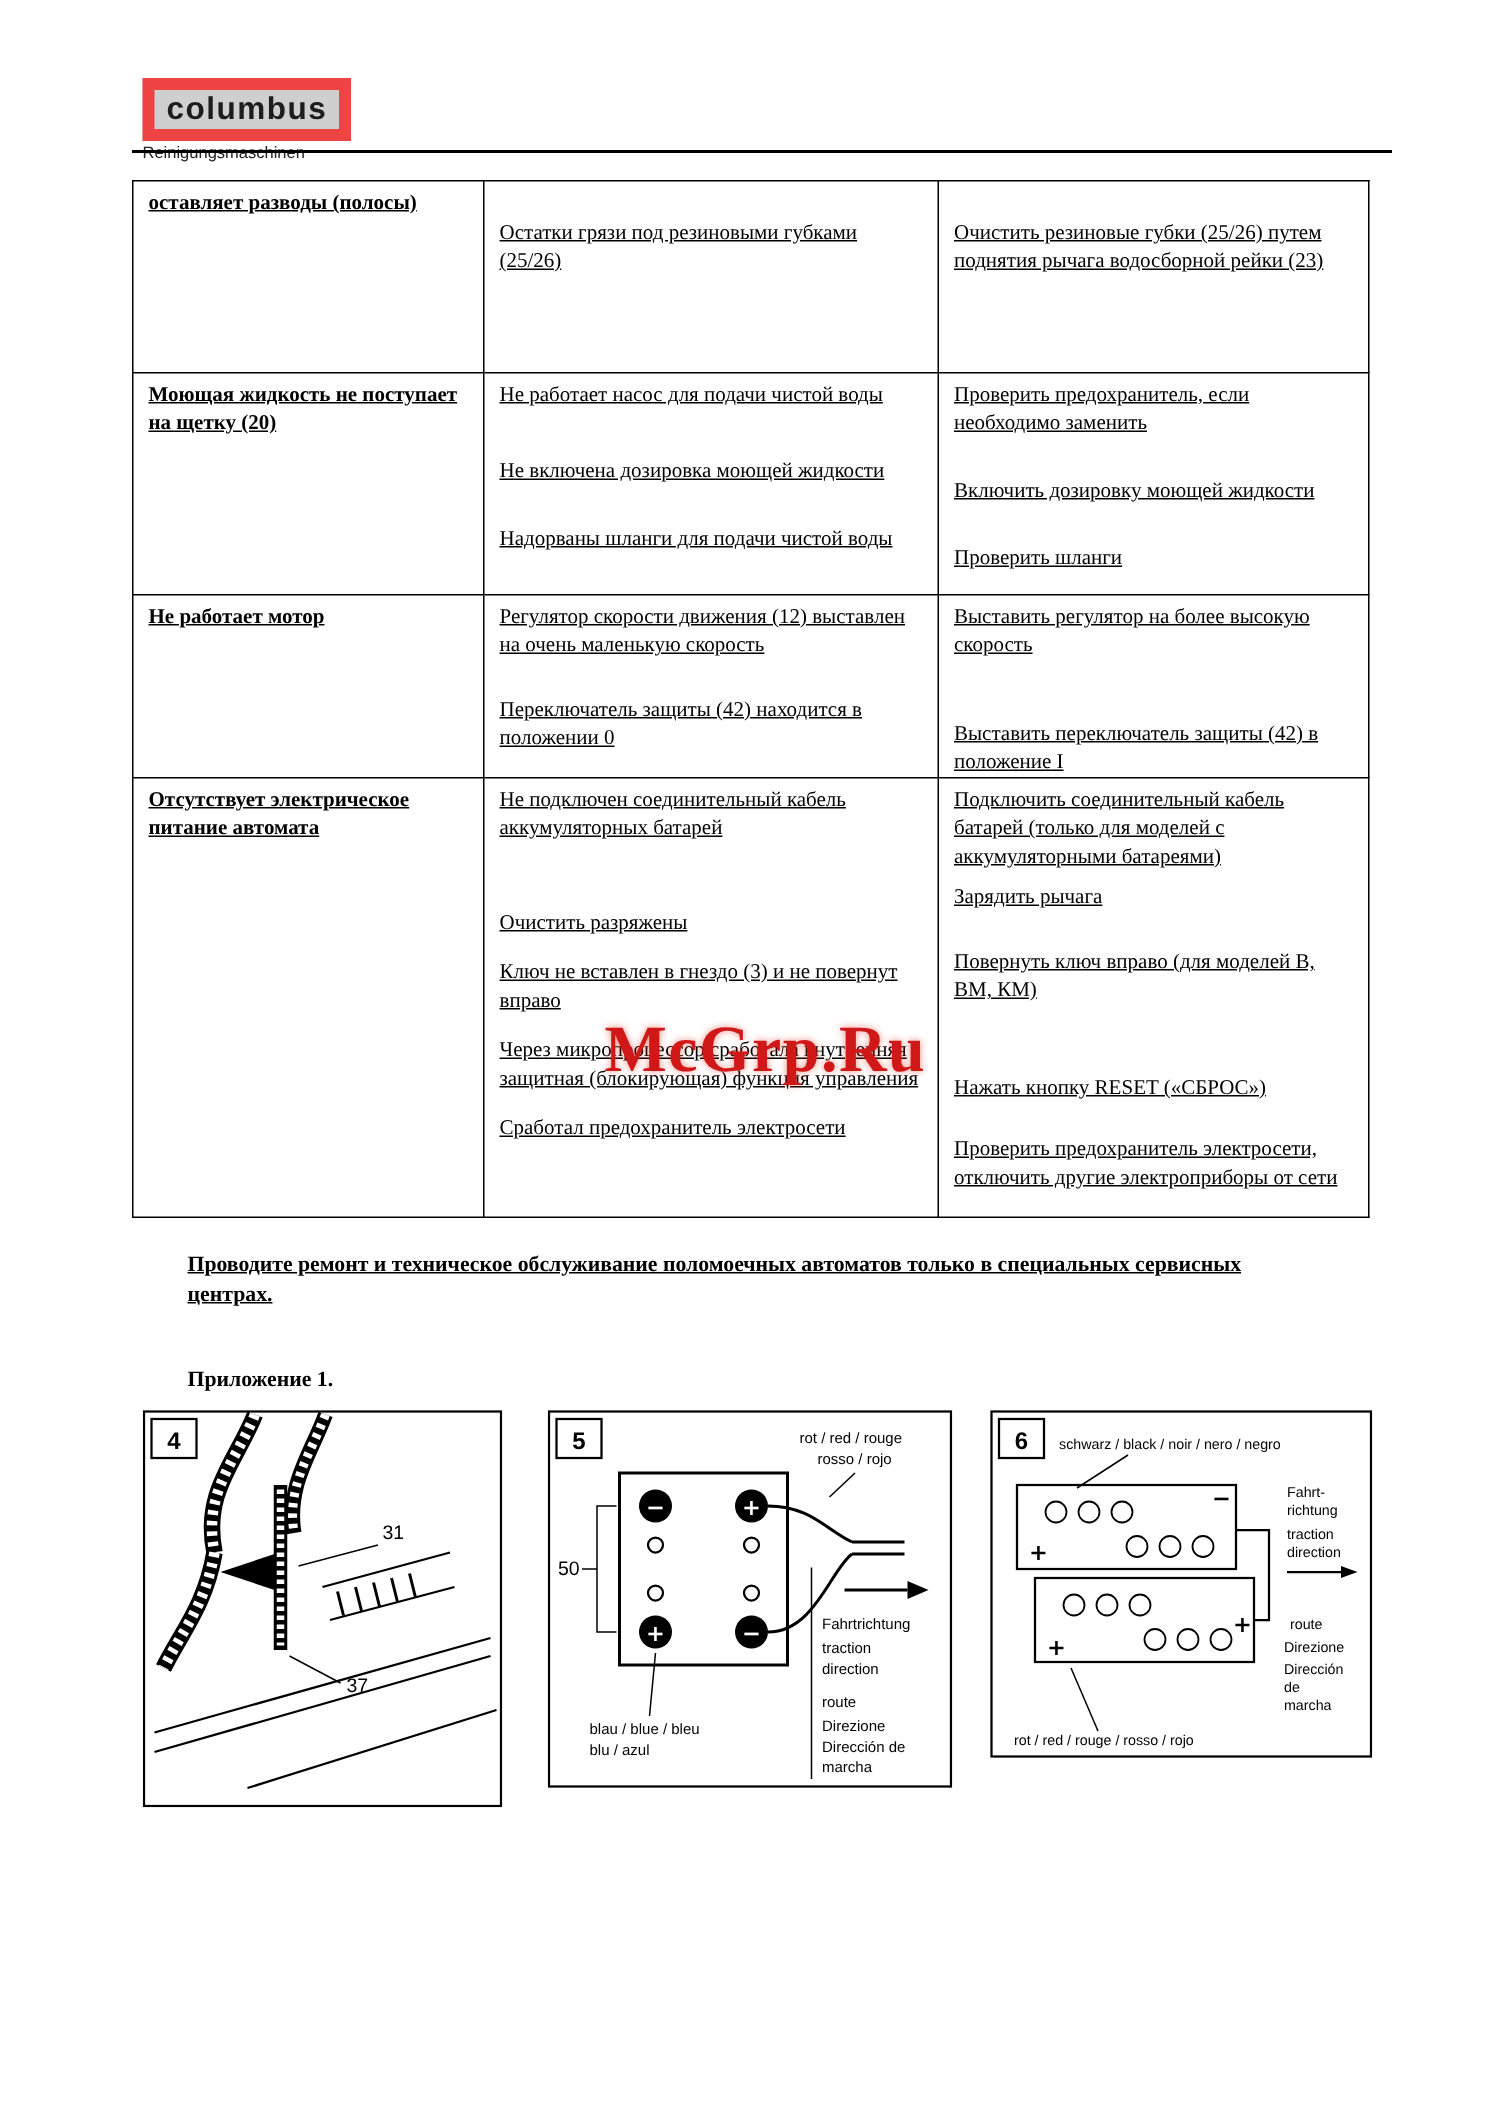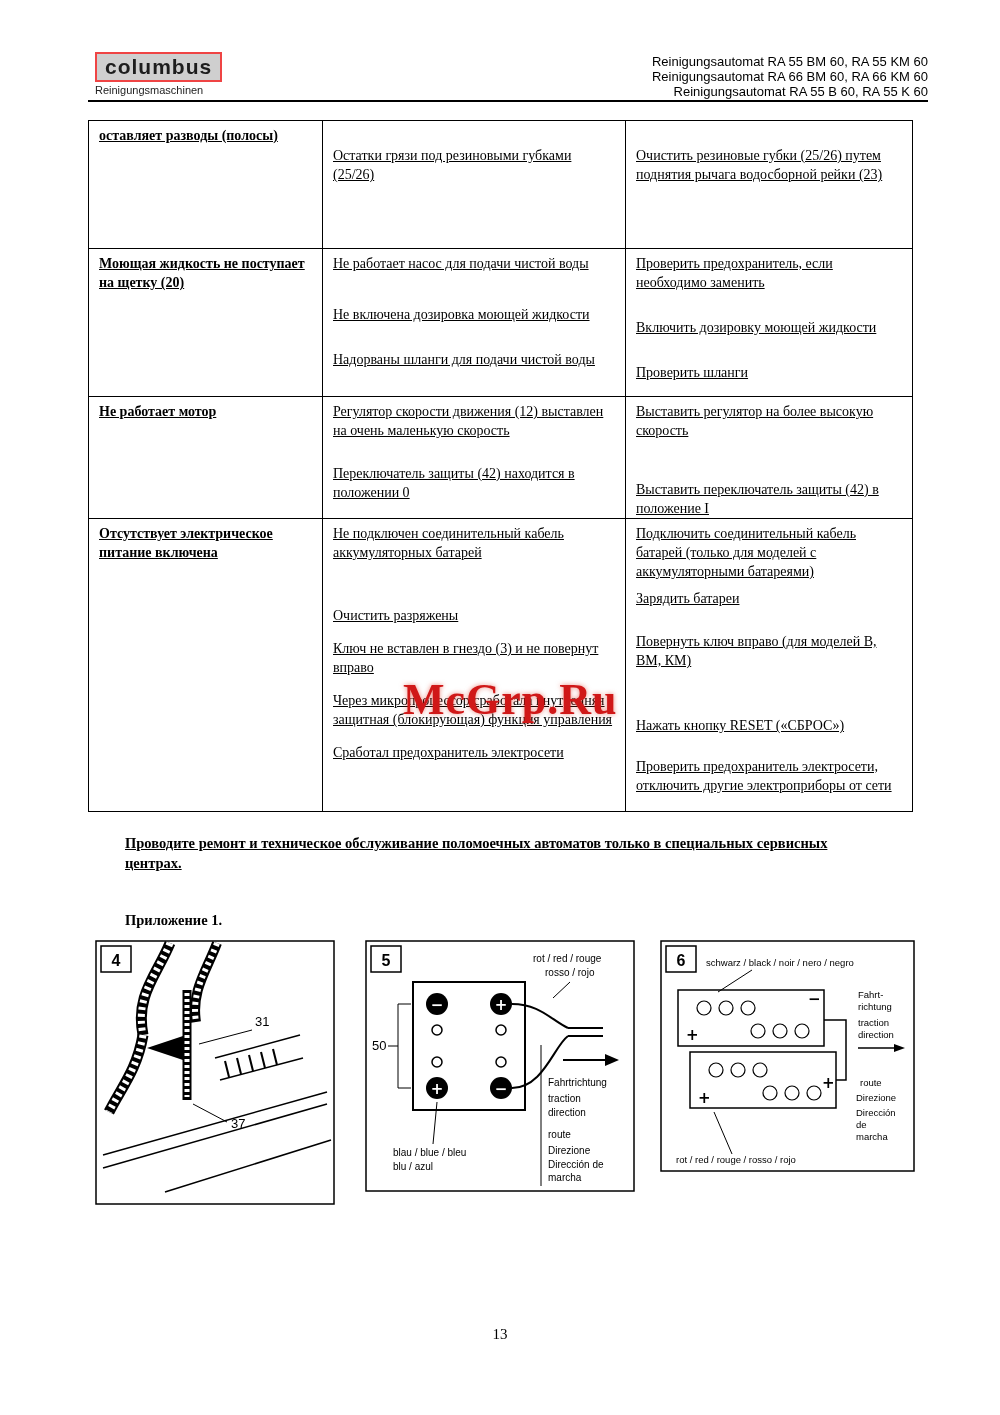--- a/index.html
+++ b/index.html
@@ -2,21 +2,21 @@
 <html><head>
 <meta charset="utf-8">
 <style>
   * { box-sizing: border-box; }
   html,body { margin:0; padding:0; background:#9a9a9a; }
   .page { position:relative; width:1000px; height:1415px; background:#fff;
           font-family:"Liberation Serif", serif; color:#000; overflow:hidden; margin:0 auto; }
   .abs { position:absolute; }
 
   
-  .logo-box { display:inline-block; border:2px solid #ef4444; background:#cfcfcf;
+  .logo-box { display:inline-block; border:8px solid #ef4444; background:#cfcfcf;
               padding:1px 8px; font-family:"Liberation Sans",sans-serif;
               font-weight:bold; font-size:21px; letter-spacing:1px; color:#1d1d1d; }
   .logo-sub { font-family:"Liberation Sans",sans-serif; font-size:11px; margin-top:2px; color:#222; }
   .models { font-family:"Liberation Sans",sans-serif; font-size:13px; line-height:15px; text-align:right; }
   .rule { border-top:2px solid #000; }
 
   
   table.trouble { border-collapse:collapse; table-layout:fixed; width:824px;text-decoration:underline; }
   table.trouble td { border:1.5px solid #000; vertical-align:top; padding:5px 10px 0 10px;
                      font-size:14px; line-height:19px; }
@@ -43,25 +43,20 @@
 
 <div class="page">
 
   <div class="abs" style="left:95px; top:52px;">
     <div class="logo-box">
       <span>columbus</span>
     </div>
     <div class="logo-sub">Reinigungsmaschinen</div>
   </div>
 
-  <div class="abs models" style="right:72px; top:54px;">
-    <div>Reinigungsautomat RA 55 BM 60, RA 55 KM 60</div>
-    <div>Reinigungsautomat RA 66 BM 60, RA 66 KM 60</div>
-    <div>Reinigungsautomat RA 55 B 60, RA 55 K 60</div>
-  </div>
 
   <div class="abs rule" style="left:88px; top:100px; width:840px;"></div>
 
   <table class="trouble abs" style="left:88px; top:120px;">
     <colgroup>
         <col style="width:234px">
         <col style="width:303px">
         <col style="width:287px">
       </colgroup>
 
@@ -103,32 +98,32 @@
         <p style="margin-top:24px">Переключатель защиты (42) находится в положении  0</p>
       </td>
       <td>
         <p>Выставить регулятор на более высокую скорость</p>
         <p style="margin-top:40px">Выставить переключатель защиты (42) в положение  I</p>
       </td>
     </tr>
 
     <tr style="height:293px">
       <td class="c1">
-        <p>Отсутствует электрическое питание включена</p>
+        <p>Отсутствует электрическое питание автомата</p>
       </td>
       <td>
         <p>Не подключен соединительный кабель аккумуляторных батарей</p>
         <p style="margin-top:44px">Очистить разряжены</p>
         <p style="margin-top:14px">Ключ не вставлен в гнездо (3) и не повернут вправо</p>
         <p style="margin-top:14px">Через микропроцессор сработала внутренняя защитная (блокирующая) функция управления</p>
         <p style="margin-top:14px">Сработал предохранитель электросети</p>
       </td>
       <td>
         <p>Подключить соединительный кабель батарей (только для моделей с аккумуляторными батареями)</p>
-        <p style="margin-top:8px">Зарядить батареи</p>
+        <p style="margin-top:8px">Зарядить рычага</p>
         <p style="margin-top:24px">Повернуть ключ вправо (для моделей В, ВМ, КМ)</p>
         <p style="margin-top:46px">Нажать кнопку RESET («СБРОС»)</p>
         <p style="margin-top:22px">Проверить предохранитель электросети, отключить другие электроприборы от сети</p>
       </td>
     </tr>
   </tbody>
     </table>
 
   <div class="abs note" style="left:125px; top:833px; width:750px;">Проводите ремонт и техническое обслуживание поломоечных автоматов только в специальных сервисных центрах.</div>
 
@@ -298,15 +293,14 @@
       <text x="196" y="188" class="figtext-s">de</text>
       <text x="196" y="200" class="figtext-s">marcha</text>
 
       <text x="16" y="223" class="figtext-s">rot / red / rouge / rosso / rojo</text>
       <line x1="72" y1="214" x2="54" y2="172" stroke="#000" stroke-width="1"></line>
     </svg>
   </div>
 
   <div class="abs watermark" style="left:403px; top:674px;">McGrp.Ru</div>
 
-  <div class="abs pagenum" style="left:0; top:1326px;">13</div>
 
 </div>
 
 </body></html>

